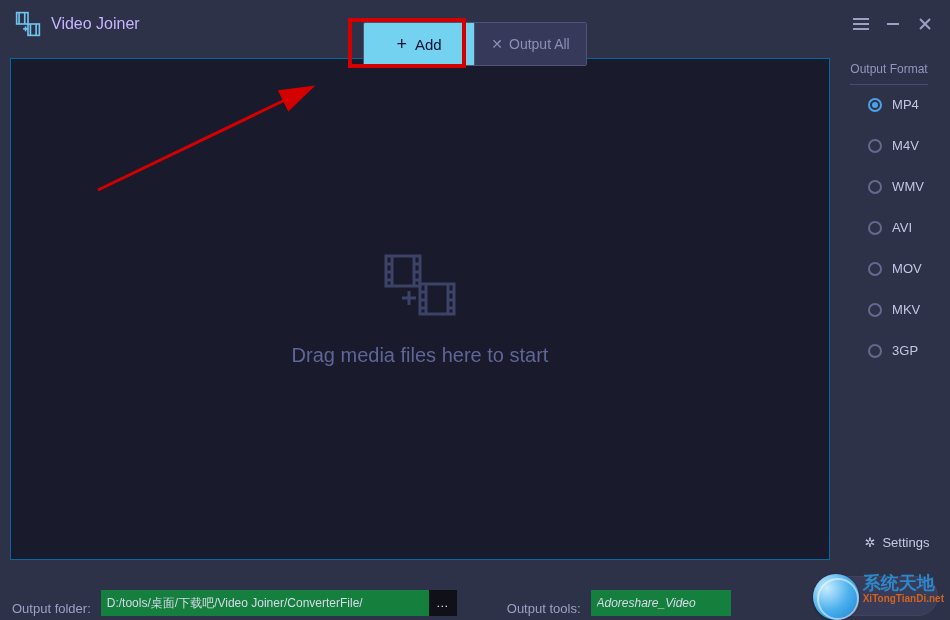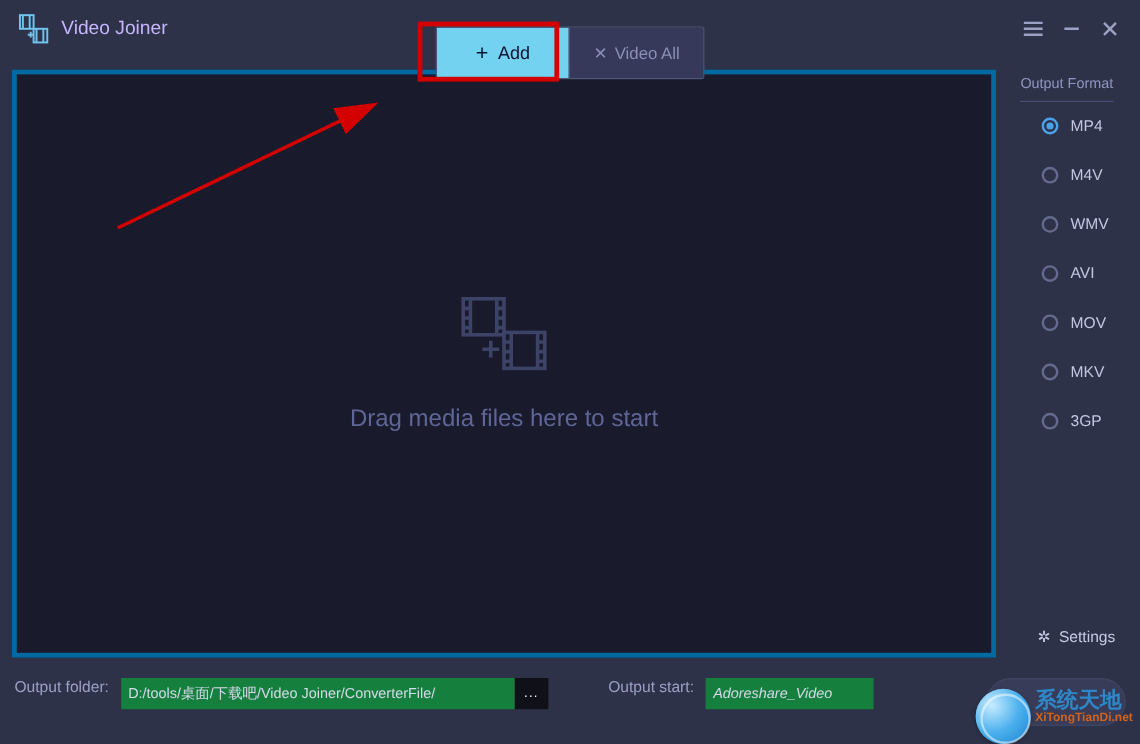--- a/index.html
+++ b/index.html
@@ -23,42 +23,42 @@
   .btn-add { width: 110px; height: 42px; background: #72d2ef; color: #113; font-size: 15px; display: flex; align-items: center; justify-content: center; gap: 8px; border: none; cursor: pointer; }
   .btn-remove { width: 112px; height: 42px; background: #36395a; color: #8a8fb5; font-size: 14px; display: flex; align-items: center; justify-content: center; gap: 6px; border: none; cursor: pointer; border-left: 1px solid #4e5474; }
   .plus-ic { font-size: 18px; font-weight: 500; }
   .x-ic { font-size: 14px; }
 
   
   .highlight-box { position: absolute; top: 18px; left: 348px; width: 118px; height: 50px; border: 4px solid #d40000; z-index: 6; pointer-events: none; }
 
   
   .main { flex: 1; display: flex; padding: 10px 10px 0 10px; gap: 8px; }
-  .canvas { flex: 1; background: #191a2b; border: 4px solid #0369a1; display: flex; flex-direction: column; align-items: center; justify-content: center; position: relative; }
+  .canvas { flex: 1; background: #191a2b; border: 1px solid #0369a1; display: flex; flex-direction: column; align-items: center; justify-content: center; position: relative; }
   .canvas-icon { color: #3d4267; }
   .canvas-text { color: #5f6697; font-size: 20px; margin-top: 22px; }
 
   
   .arrow-svg { position: absolute; top: 60px; left: 80px; width: 300px; height: 160px; z-index: 7; pointer-events: none; }
 
   
   .sidebar { width: 102px; display: flex; flex-direction: column; align-items: center; }
   .side-title { color: #8f96c0; font-size: 12px; text-align: center; padding: 4px 0 8px 0; border-bottom: 1px solid #474d74; margin: 0 6px 8px 6px; }
   .fmt-list { display: flex; flex-direction: column; gap: 18px; padding-left: 14px; }
   .fmt-item { display: flex; align-items: center; gap: 10px; cursor: pointer; padding: 4px 0; }
   .radio { width: 14px; height: 14px; border: 2px solid #64698e; border-radius: 50%; position: relative; flex-shrink: 0; }
   .radio.selected { border-color: #4aa3e8; }
   .radio.selected::after { content: ""; position: absolute; top: 2px; left: 2px; width: 6px; height: 6px; background: #4aa3e8; border-radius: 50%; }
   .fmt-label { color: #c2c7e2; font-size: 13px; }
   .sidebar-spacer { flex: 1; }
   .settings-link { display: flex; align-items: center; gap: 7px; color: #c5cae5; font-size: 13px; padding: 10px 0 10px 16px; cursor: pointer; }
   .gear-ic { font-size: 13px; }
 
   
-  .bottombar { height: 72px; display: flex; align-items: flex-start; padding: 17px 12px; gap: 10px; background: #2e3248; }
+  .bottombar { height: 60px; display: flex; align-items: flex-end; padding: 4px 12px; gap: 10px; background: #2e3248; }
   .field-label { color: #9aa0c4; font-size: 13px; }
   .folder-input-wrap { display: flex; align-items: center; }
   .txt-input { height: 26px; background: #15803d; border: none; color: #d6d9ea; font-size: 12px; padding: 0 6px; outline: none; }
   .folder-input { width: 328px; }
   .name-input { width: 140px; font-style: italic; }
   .browse-btn { width: 28px; height: 26px; background: #101018; color: #fff; display: flex; align-items: center; justify-content: center; cursor: pointer; font-size: 11px; letter-spacing: 1px; }
   .bottom-spacer { flex: 1; }
   .join-btn { width: 116px; height: 40px; background: #494d70; border: 1px solid #5a5f85; border-radius: 20px; cursor: pointer; opacity: 0.4; position: relative; }
 
   
@@ -112,21 +112,21 @@
 </div>
 
 <div class="toolbar">
   <div class="toolbar-inner">
     <button class="btn-add">
       <span class="plus-ic">+</span>
       <span>Add</span>
     </button>
     <button class="btn-remove">
       <span class="x-ic">✕</span>
-      <span>Video All</span>
+      <span>Output All</span>
     </button>
   </div>
 </div>
 
 <div class="highlight-box"></div>
 
 <svg class="arrow-svg">
   <defs>
     <marker id="ah" markerWidth="12" markerHeight="12" refX="10" refY="4" orient="auto">
       <polygon points="0 0, 12 4, 0 8" fill="#d40000"></polygon>
@@ -206,21 +206,21 @@
 
 <div class="bottombar">
   <span class="field-label">Output folder:</span>
   <div class="folder-input-wrap">
     <input class="txt-input folder-input" value="D:/tools/桌面/下载吧/Video Joiner/ConverterFile/" style="">
     <div class="browse-btn">
       <span>...</span>
     </div>
   </div>
   <span style="width:30px"></span>
-  <span class="field-label">Output start:</span>
+  <span class="field-label">Output tools:</span>
   <input class="txt-input name-input" value="Adoreshare_Video" style="">
   <div class="bottom-spacer"></div>
   <div class="join-btn"></div>
 </div>
 
 <div class="watermark">
   <div class="wm-circle"></div>
   <div class="wm-text">
     <span class="wm-t1">系统天地</span>
     <span class="wm-t2">XiTongTianDi.net</span>

